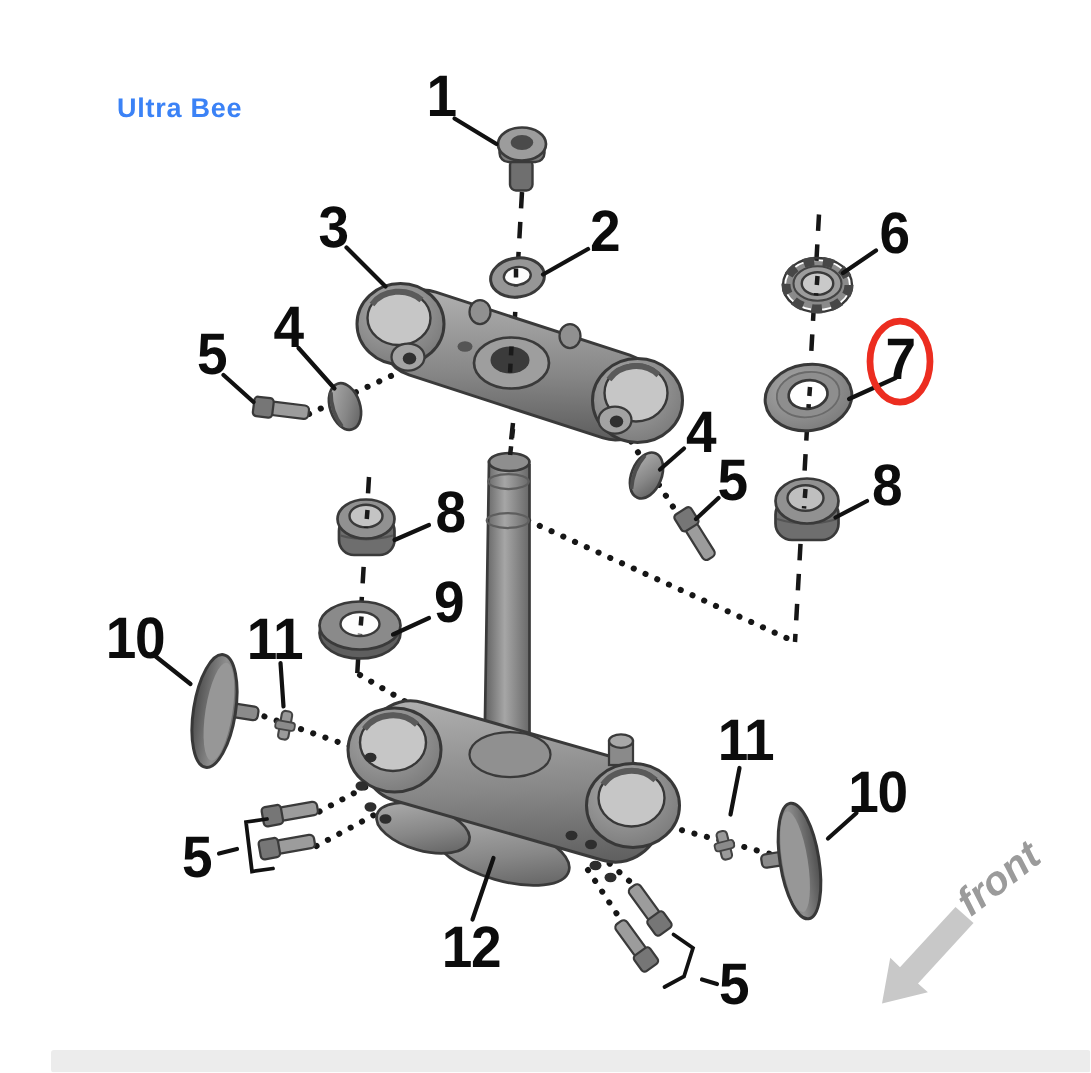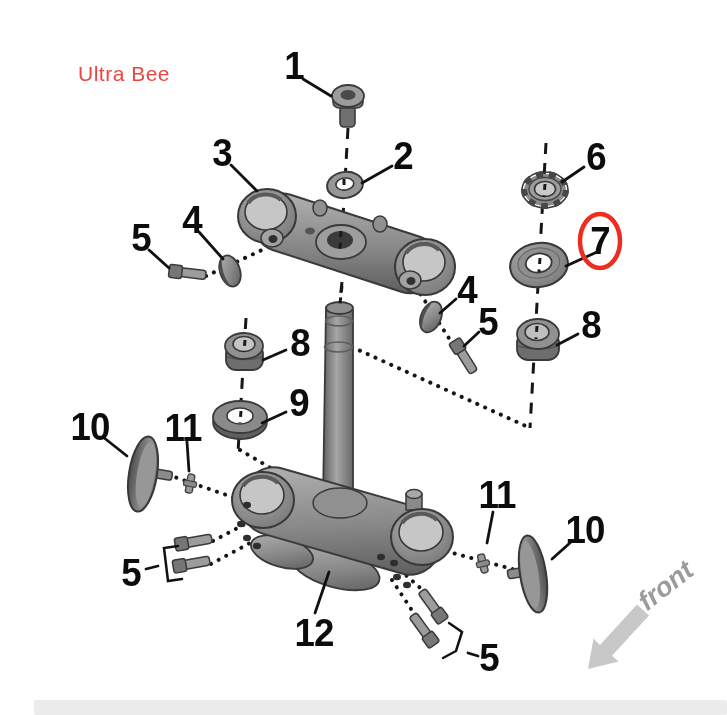--- a/index.html
+++ b/index.html
@@ -7,22 +7,22 @@
     position:relative;width:727px;height:715px;background:#ffffff;overflow:hidden;
     font-family:"Liberation Sans", sans-serif;
   }
   #diagram-svg{position:absolute;left:0;top:0;}
   .callout{
     position:absolute;transform:translate(-50%,-50%) scaleX(.94);
     font-size:39px;font-weight:700;color:#0c0c0c;letter-spacing:-1px;
     line-height:1;white-space:nowrap;z-index:5;
   }
   .title{
-    position:absolute;left:78px;top:62px;font-size:21px;font-weight:400;
-    color:#ef4444;letter-spacing:.5px;z-index:5;
+    position:absolute;left:78px;top:62px;font-size:18px;font-weight:700;
+    color:#3b82f6;letter-spacing:.5px;z-index:5;
   }
   .front-label{
     position:absolute;left:666px;top:586px;
     transform:translate(-50%,-50%) rotate(-38deg);
     font-size:27px;font-style:italic;font-weight:600;color:#9b9b9b;z-index:5;
   }
 </style>
 </head>
 <body>
 

